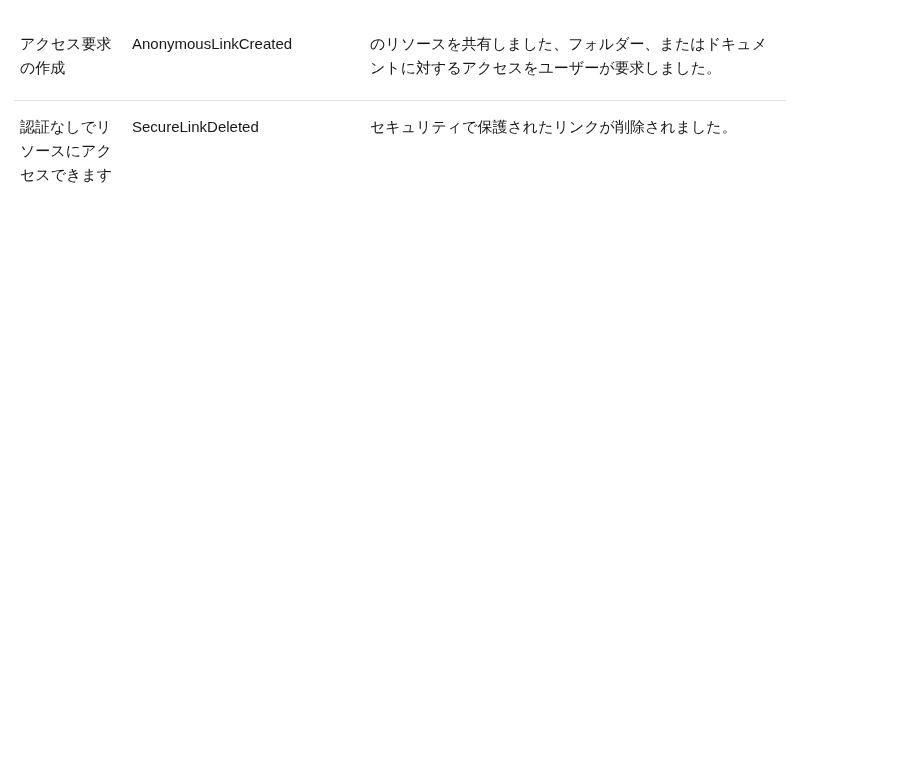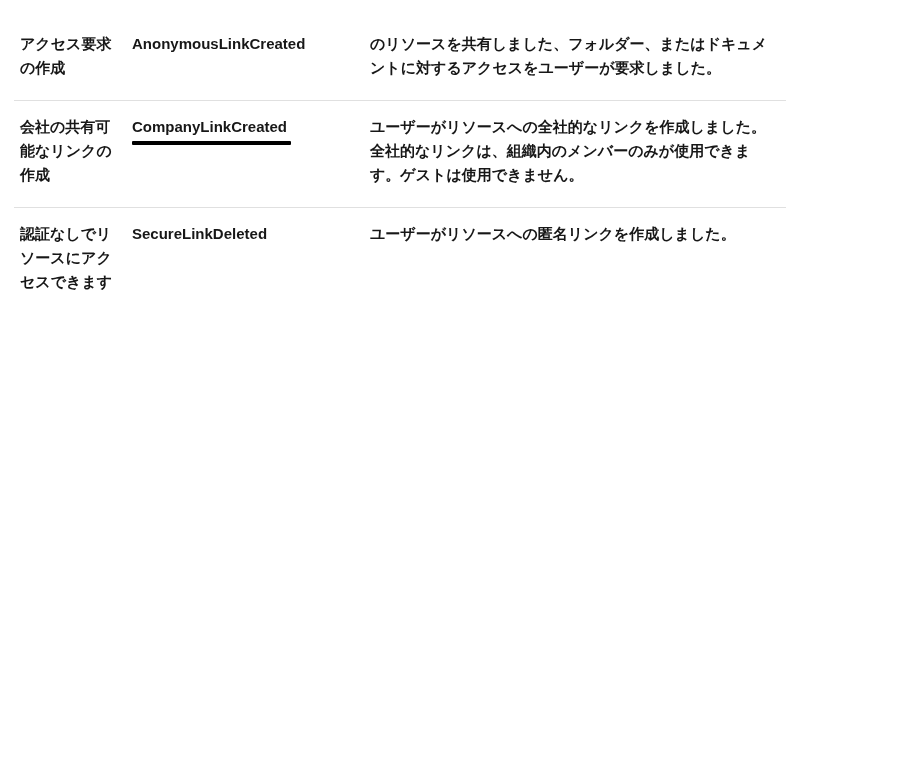--- a/index.html
+++ b/index.html
@@ -8,21 +8,20 @@
       padding: 0;
       background: #fff;
       font-family: "Yu Gothic UI", "Yu Gothic", "Meiryo", "Segoe UI", sans-serif;
       color: #171717;
       font-size: 15px;
       line-height: 1.6;
     }
     .wrap {
       width: 800px;
       padding: 18px 14px 10px 14px;
-      font-weight: bold;
     }
     table.audit {
       width: 100%;
       border-collapse: collapse;
       table-layout: fixed;
     }
     table.audit td {
       vertical-align: top;
       padding: 14px 6px 20px 6px;
       border-bottom: 1px solid #e0e0e0;
@@ -62,24 +61,19 @@
       <col class="c3">
     </colgroup>
     <tbody>
 
     <tr>
           <td class="name-jp">アクセス要求の作成</td>
           <td><span class="op-name">AnonymousLinkCreated</span></td>
           <td class="desc">のリソースを共有しました、フォルダー、またはドキュメントに対するアクセスをユーザーが要求しました。</td>
         </tr>
         <tr>
-          <td class="name-jp">会社の共有可能なリンクの作成</td>
-          <td><span class="op-name underline">CompanyLinkCreated</span></td>
-          <td class="desc">ユーザーがリソースへの全社的なリンクを作成しました。全社的なリンクは、組織内のメンバーのみが使用できます。ゲストは使用できません。</td>
-        </tr>
-        <tr>
           <td class="name-jp">認証なしでリソースにアクセスできます</td>
           <td><span class="op-name">SecureLinkDeleted</span></td>
-          <td class="desc">ユーザーがリソースへの匿名リンクを作成しました。</td>
+          <td class="desc">セキュリティで保護されたリンクが削除されました。</td>
         </tr>
       </tbody>
   </table>
 </div>
 
 </body></html>

